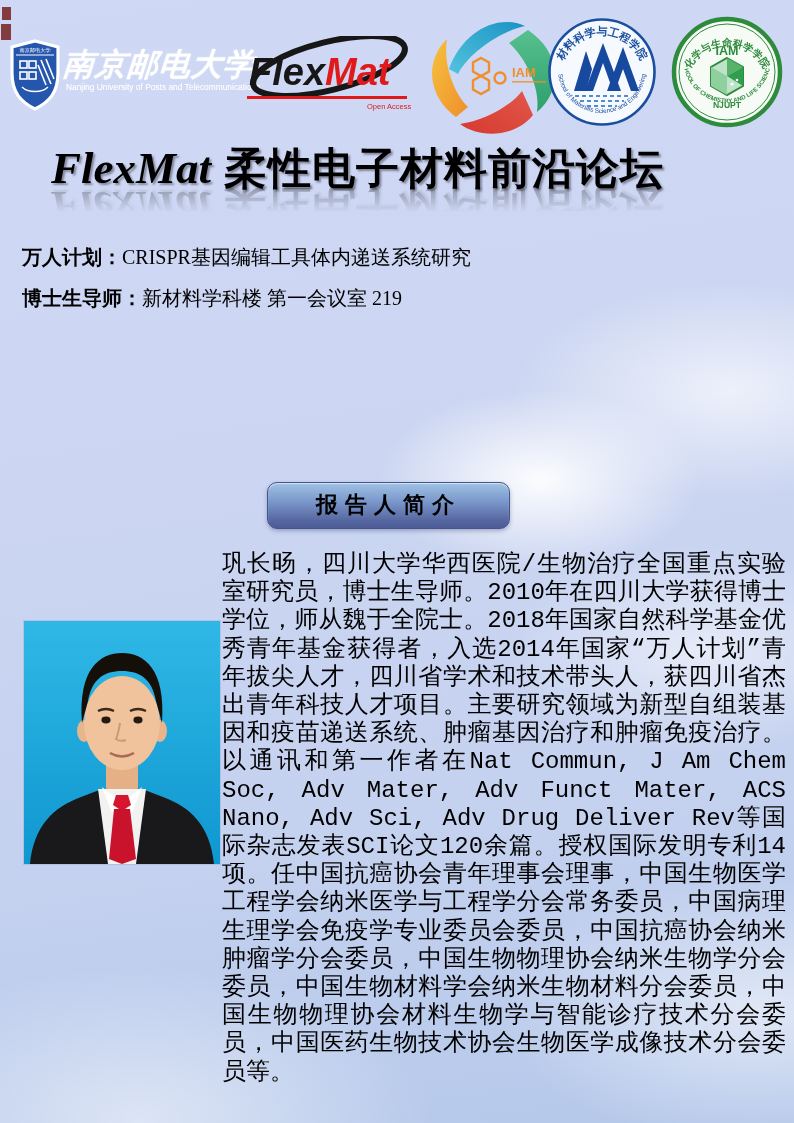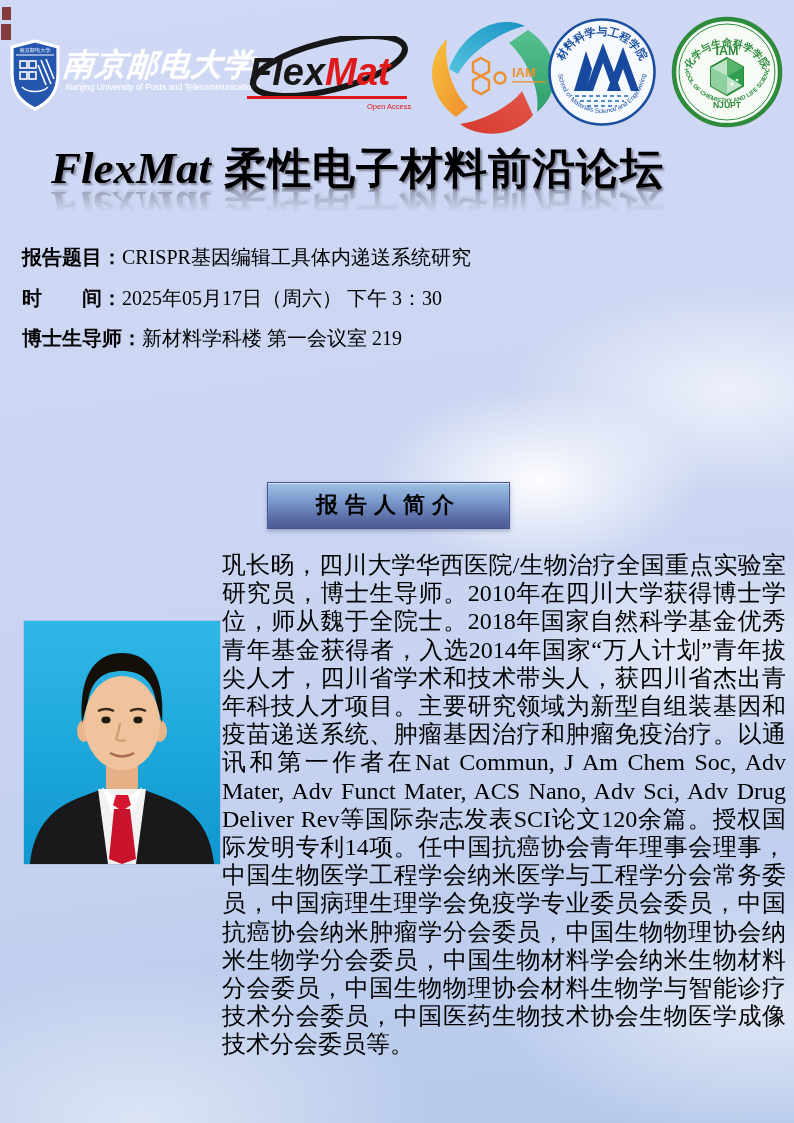--- a/index.html
+++ b/index.html
@@ -37,29 +37,29 @@
     -webkit-mask-image:linear-gradient(to top,rgba(0,0,0,.9) 0%,rgba(0,0,0,0) 60%);
     mask-image:linear-gradient(to top,rgba(0,0,0,.9) 0%,rgba(0,0,0,0) 60%);}
   
   .details{left:22px;top:246px;width:762px;}
   .detail-row{height:23px;margin-bottom:17.5px;white-space:nowrap;font-size:20px;line-height:23px;}
   .dlabel{font-weight:bold;font-family:"Liberation Sans","DejaVu Sans",sans-serif;}
   .dvalue{font-family:"Liberation Serif","DejaVu Serif",serif;margin-top:14px;}
   .indent{padding-left:100px;}
   
   .bio-button{
-    left:267px;top:482px;width:241px;height:45px;border-radius:0;
+    left:267px;top:482px;width:241px;height:45px;border-radius:10px;
     background:linear-gradient(#9fc2e4 0%,#7b99cc 40%,#55659f 85%,#4d5b96 100%);
     border:1px solid #44548e;box-shadow:0 2px 4px rgba(50,60,110,.35), inset 0 1px 1px rgba(255,255,255,.6);
     text-align:center;line-height:44px;font-family:"Liberation Serif","DejaVu Serif",serif;
     font-weight:bold;font-size:22px;letter-spacing:7px;color:#000;cursor:pointer;
   }
   
   .bio-text{
-    left:222px;top:551px;width:564px;font-family:Liberation Serif, serif;
+    left:222px;top:551px;width:564px;font-family:Liberation Mono, monospace;
     font-size:24px;line-height:28.2px;text-align:justify;text-justify:inter-ideograph;color:#000;
   }
   .speaker-photo{left:24px;top:621px;width:196px;height:243px;box-shadow:0 0 0 1px rgba(120,140,180,.25);}
 </style>
 </head>
 <body>
 
 <div class="poster">
 
   <div class="wm" style="left:2px;top:7px;width:9px;height:13px;"></div>
@@ -176,24 +176,21 @@
     </svg>
   </div>
 
   <div class="abs title-wrap">
     <div class="title-line"><span class="title-en">FlexMat</span><span class="title-cn"> 柔性电子材料前沿论坛</span></div>
     <div class="title-line title-mirror" aria-hidden="true"><span class="title-en">FlexMat</span><span class="title-cn"> 柔性电子材料前沿论坛</span></div>
   </div>
 
   <div class="abs details">
     <div class="detail-row">
-      <span class="dlabel">报告题目：</span><span class="dvalue">CRISPR基因编辑工具体内递送系统研究</span>
-    </div>
-    <div class="detail-row">
-      <span class="dlabel">时　　间：</span><span class="dvalue">2025年05月17日（周六） 下午 3：30</span>
+      <span class="dlabel">万人计划：</span><span class="dvalue">CRISPR基因编辑工具体内递送系统研究</span>
     </div>
     <div class="detail-row">
       <span class="dlabel">博士生导师：</span><span class="dvalue">新材料学科楼 第一会议室 219</span>
     </div>
   </div>
 
   <div class="abs bio-button">报告人简介</div>
 
   <svg class="abs speaker-photo" viewBox="0 0 196 243">
     <defs>

